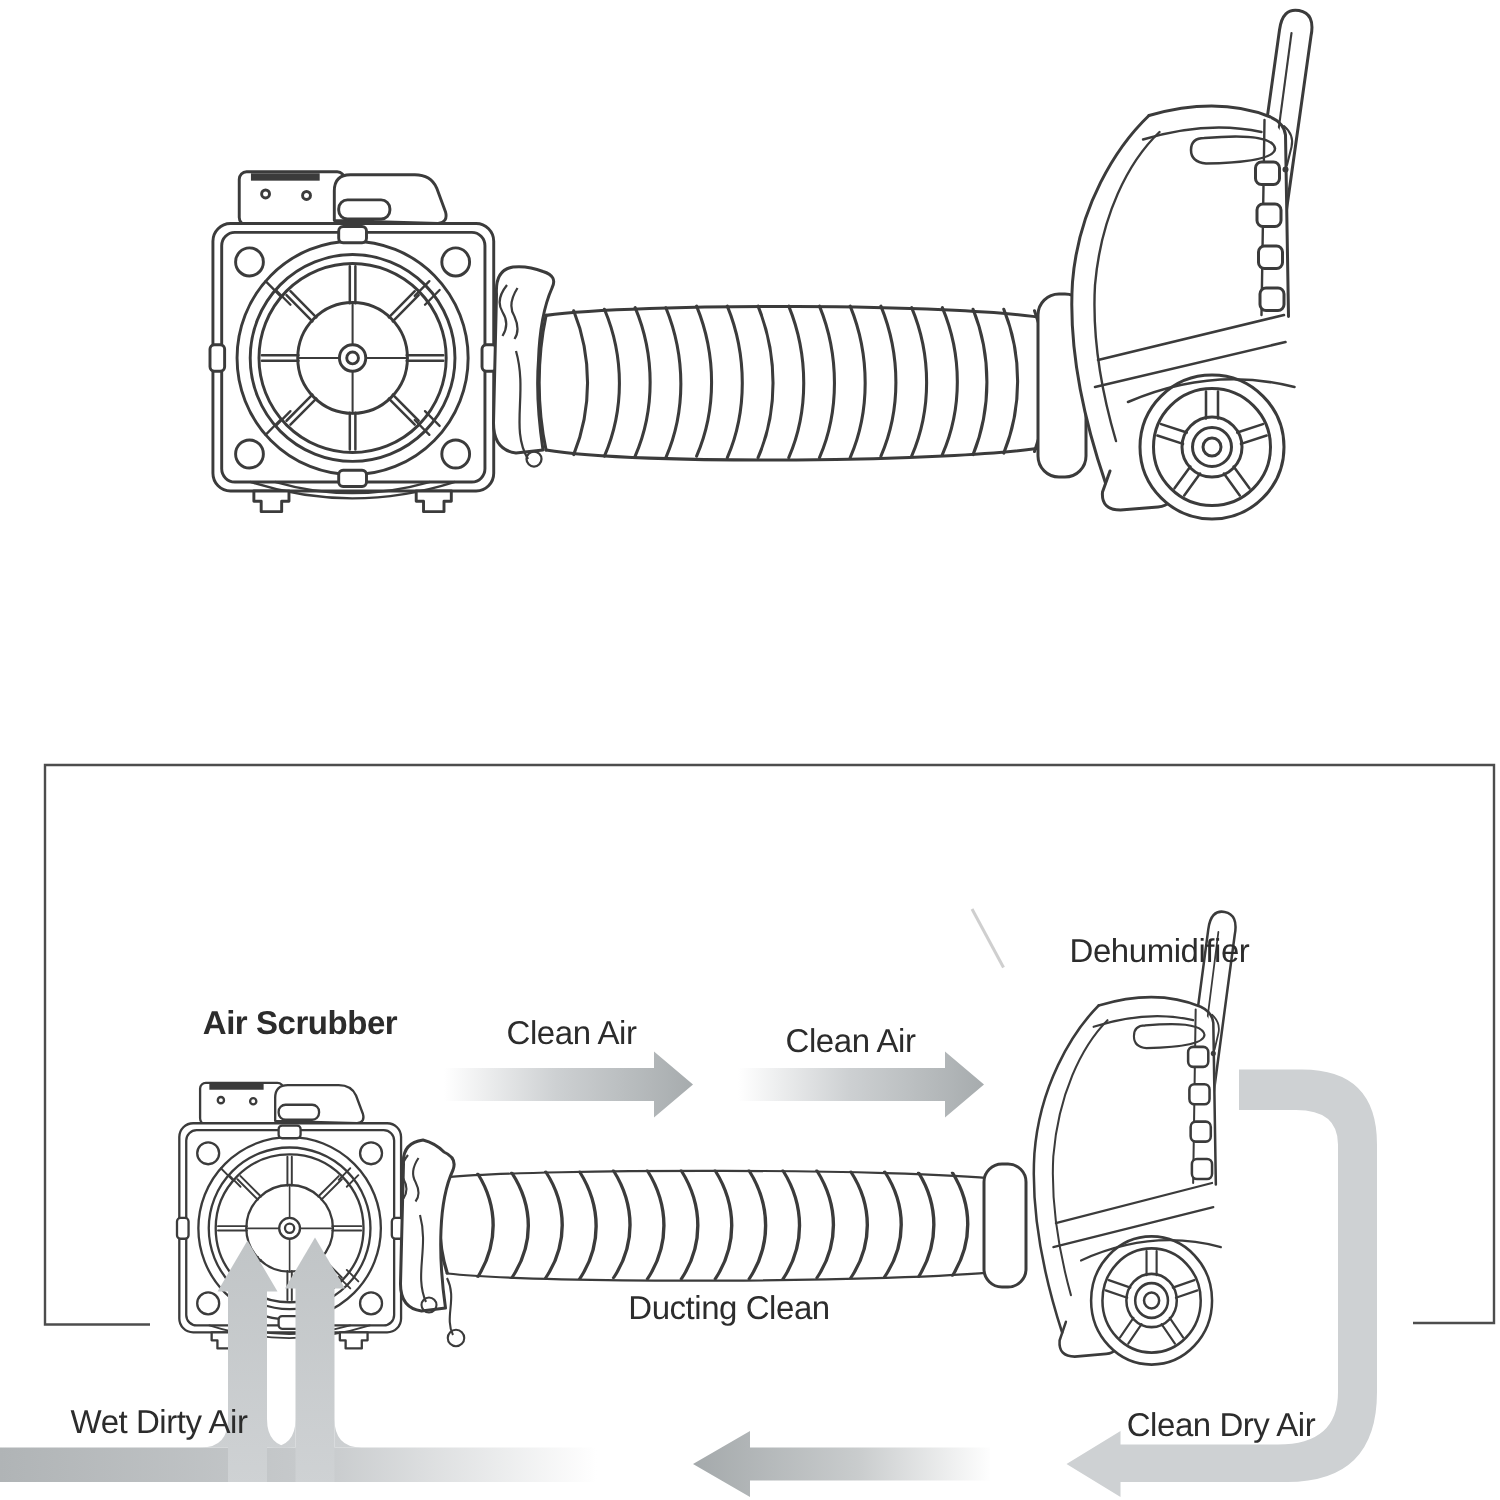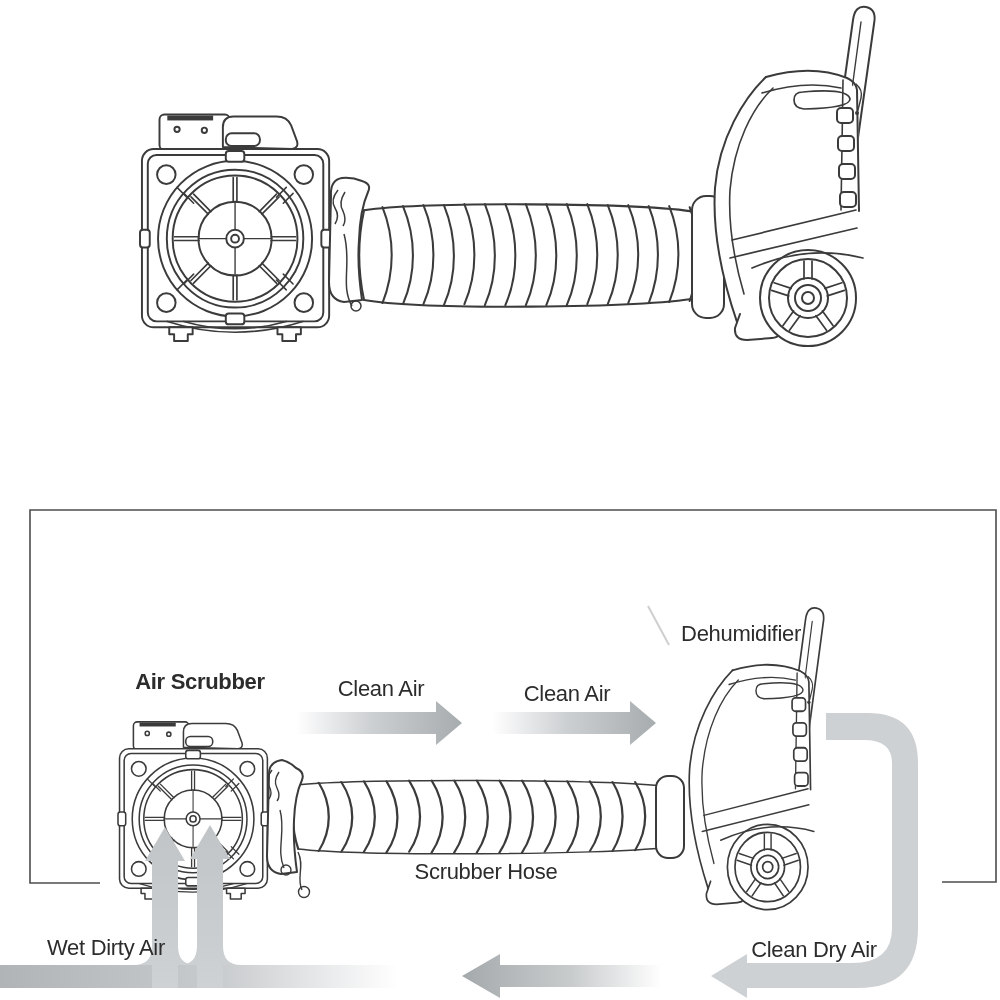--- a/index.html
+++ b/index.html
@@ -4,21 +4,21 @@
 <style>
   html,body{margin:0;padding:0;background:#fff;}
   .canvas{position:relative;width:1000px;height:1000px;background:#ffffff;overflow:hidden;
           font-family:"Liberation Sans",sans-serif;}
   .canvas svg{position:absolute;left:0;top:0;}
   .lbl{position:absolute;transform:translate(-50%,-50%);white-space:nowrap;
        font-size:22px;letter-spacing:-0.3px;color:#2c2c2c;}
   #lbl-air-scrubber{left:200px;top:682px;font-weight:bold;}
   #lbl-clean-air-1{left:381px;top:689px;}
   #lbl-clean-air-2{left:567px;top:694px;}
-  #lbl-dehumidifier{left:741px;top:634px;text-align:center;}
+  #lbl-dehumidifier{left:773px;top:634px;text-align:center;}
   #lbl-ducting-hose{left:486px;top:872px;}
   #lbl-wet-dirty-air{left:84px;top:948px;margin-left:22px;}
   #lbl-clean-dry-air{left:814px;top:950px;text-align:right;}
 </style>
 </head>
 <body>
 
 <div class="canvas">
 
 <svg width="1000" height="1000" viewBox="0 0 1000 1000">
@@ -210,17 +210,17 @@
 
     <path d="M826,713 L868,713 Q918,713 918,763 L918,928 Q918,988 858,988 L747,988 L747,998 L711,976 L747,954 L747,963 L852,963 Q892,963 892,928 L892,763 Q892,740 864,740 L826,740 Z" fill="#ced1d3"></path>
     <path d="M500,954 L462,976 L500,998 V987 H660 V965 H500 Z" fill="url(#gML)"></path>
   </g>
 </svg>
 
 <div class="lbl" id="lbl-air-scrubber">Air Scrubber</div>
 <div class="lbl" id="lbl-clean-air-1">Clean Air</div>
 <div class="lbl" id="lbl-clean-air-2">Clean Air</div>
 <div class="lbl" id="lbl-dehumidifier">Dehumidifier</div>
-<div class="lbl" id="lbl-ducting-hose">Scrubber Hose</div>
+<div class="lbl" id="lbl-ducting-hose">Ducting Clean</div>
 <div class="lbl" id="lbl-wet-dirty-air">Wet Dirty Air</div>
 <div class="lbl" id="lbl-clean-dry-air">Clean Dry Air</div>
 
 </div>
 
 </body></html>

